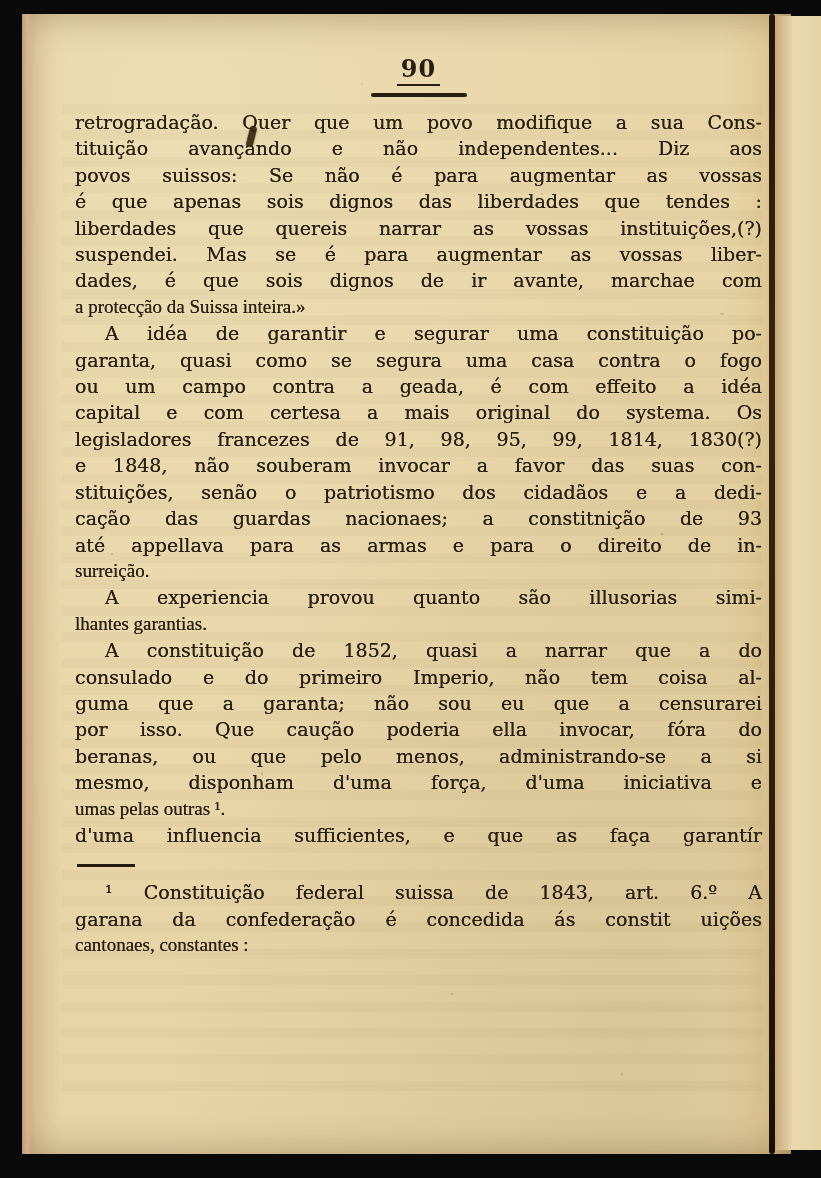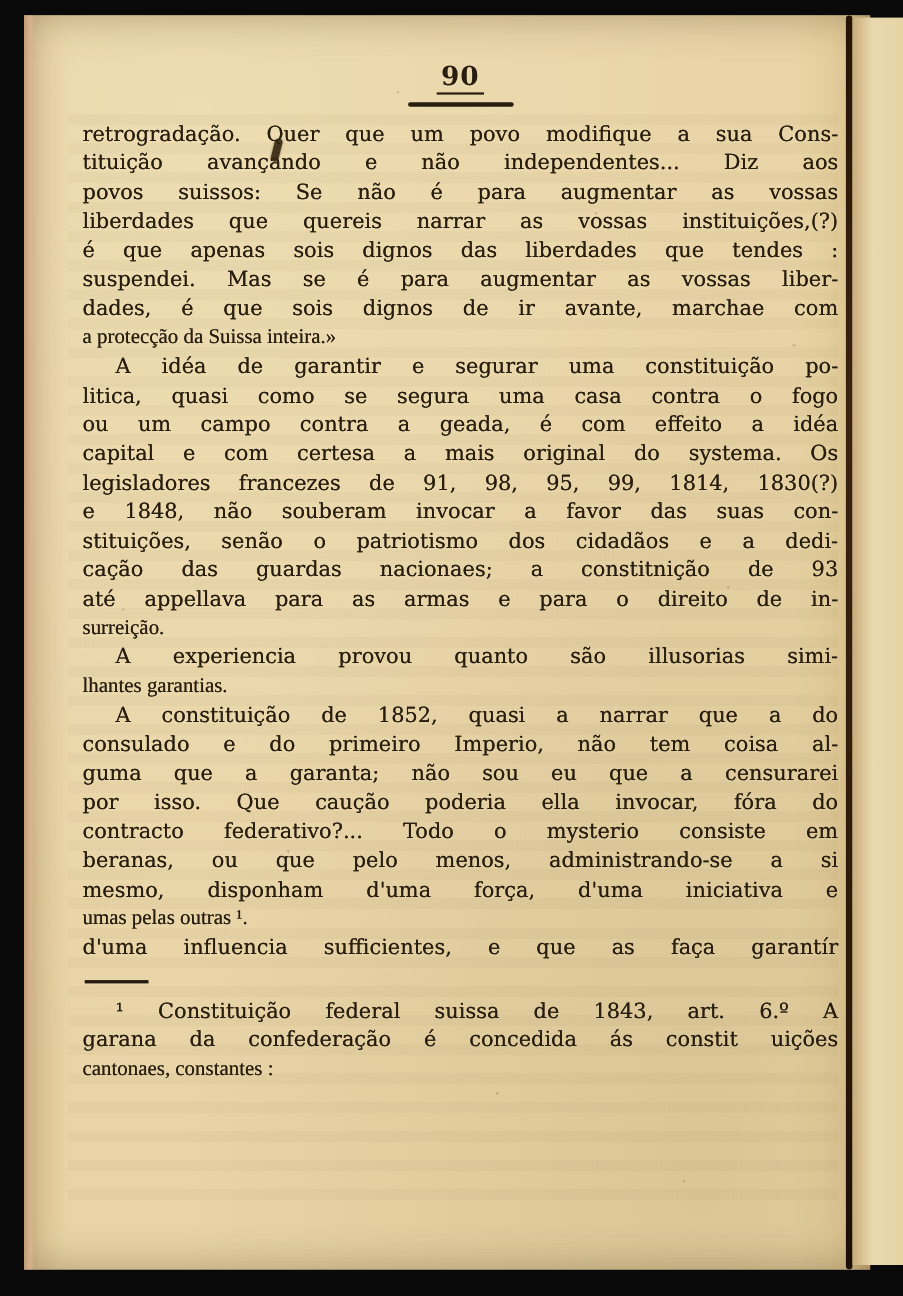--- a/index.html
+++ b/index.html
@@ -109,42 +109,41 @@
     <div class="text-block">
       <div class="page-head">
         <span class="page-number">90</span>
         <div class="head-rule"></div>
       </div>
 
       <div class="body-text">
           <div class="line">retrogradação. Quer que um povo modifique a sua Cons-</div>
           <div class="line">tituição avançando e não independentes... Diz aos</div>
           <div class="line">povos suissos: Se não é para augmentar as vossas</div>
+          <div class="line">é que apenas sois dignos das liberdades que tendes :</div>
           <div class="line">liberdades que quereis narrar as vossas instituições,(?)</div>
-          <div class="line">é que apenas sois dignos das liberdades que tendes :</div>
           <div class="line">suspendei. Mas se é para augmentar as vossas liber-</div>
           <div class="line">dades, é que sois dignos de ir avante, marchae com</div>
           <div class="line final">a protecção da Suissa inteira.»</div>
           <div class="line indent">A idéa de garantir e segurar uma constituição po-</div>
-          <div class="line">litica, quasi como se segura uma casa contra o fogo</div>
+          <div class="line">garanta, quasi como se segura uma casa contra o fogo</div>
           <div class="line">ou um campo contra a geada, é com effeito a idéa</div>
           <div class="line">capital e com certesa a mais original do systema. Os</div>
           <div class="line">legisladores francezes de 91, 98, 95, 99, 1814, 1830(?)</div>
           <div class="line">e 1848, não souberam invocar a favor das suas con-</div>
           <div class="line">stituições, senão o patriotismo dos cidadãos e a dedi-</div>
           <div class="line">cação das guardas nacionaes; a constitnição de 93</div>
           <div class="line">até appellava para as armas e para o direito de in-</div>
           <div class="line final">surreição.</div>
           <div class="line indent">A experiencia provou quanto são illusorias simi-</div>
           <div class="line final">lhantes garantias.</div>
           <div class="line indent">A constituição de 1852, quasi a narrar que a do</div>
           <div class="line">consulado e do primeiro Imperio, não tem coisa al-</div>
           <div class="line">guma que a garanta; não sou eu que a censurarei</div>
           <div class="line">por isso. Que caução poderia ella invocar, fóra do</div>
-          <div class="line">contracto federativo?... Todo o mysterio consiste em</div>
           <div class="line">beranas, ou que pelo menos, administrando-se a si</div>
           <div class="line">mesmo, disponham d'uma força, d'uma iniciativa e</div>
           <div class="line final">umas pelas outras ¹.</div>
           <div class="line">d'uma influencia sufficientes, e que as faça garantír</div>
         </div>
 
       <div class="footnote-rule"></div>
 
       <div class="footnote-text">
           <div class="line indent">¹ Constituição federal suissa de 1843, art. 6.º A</div>

